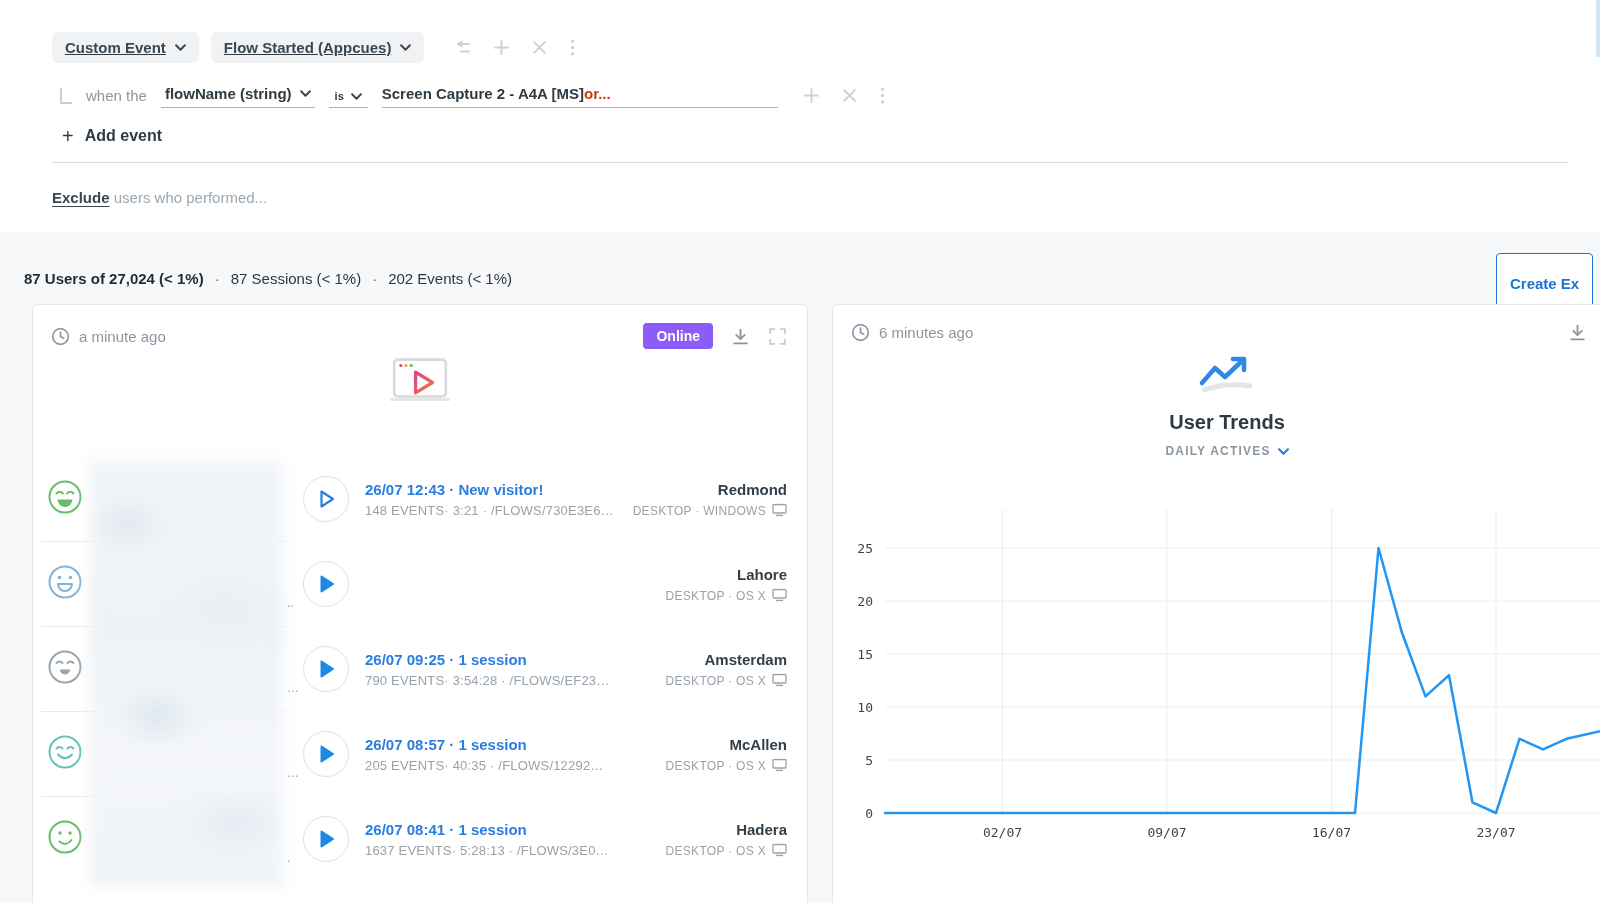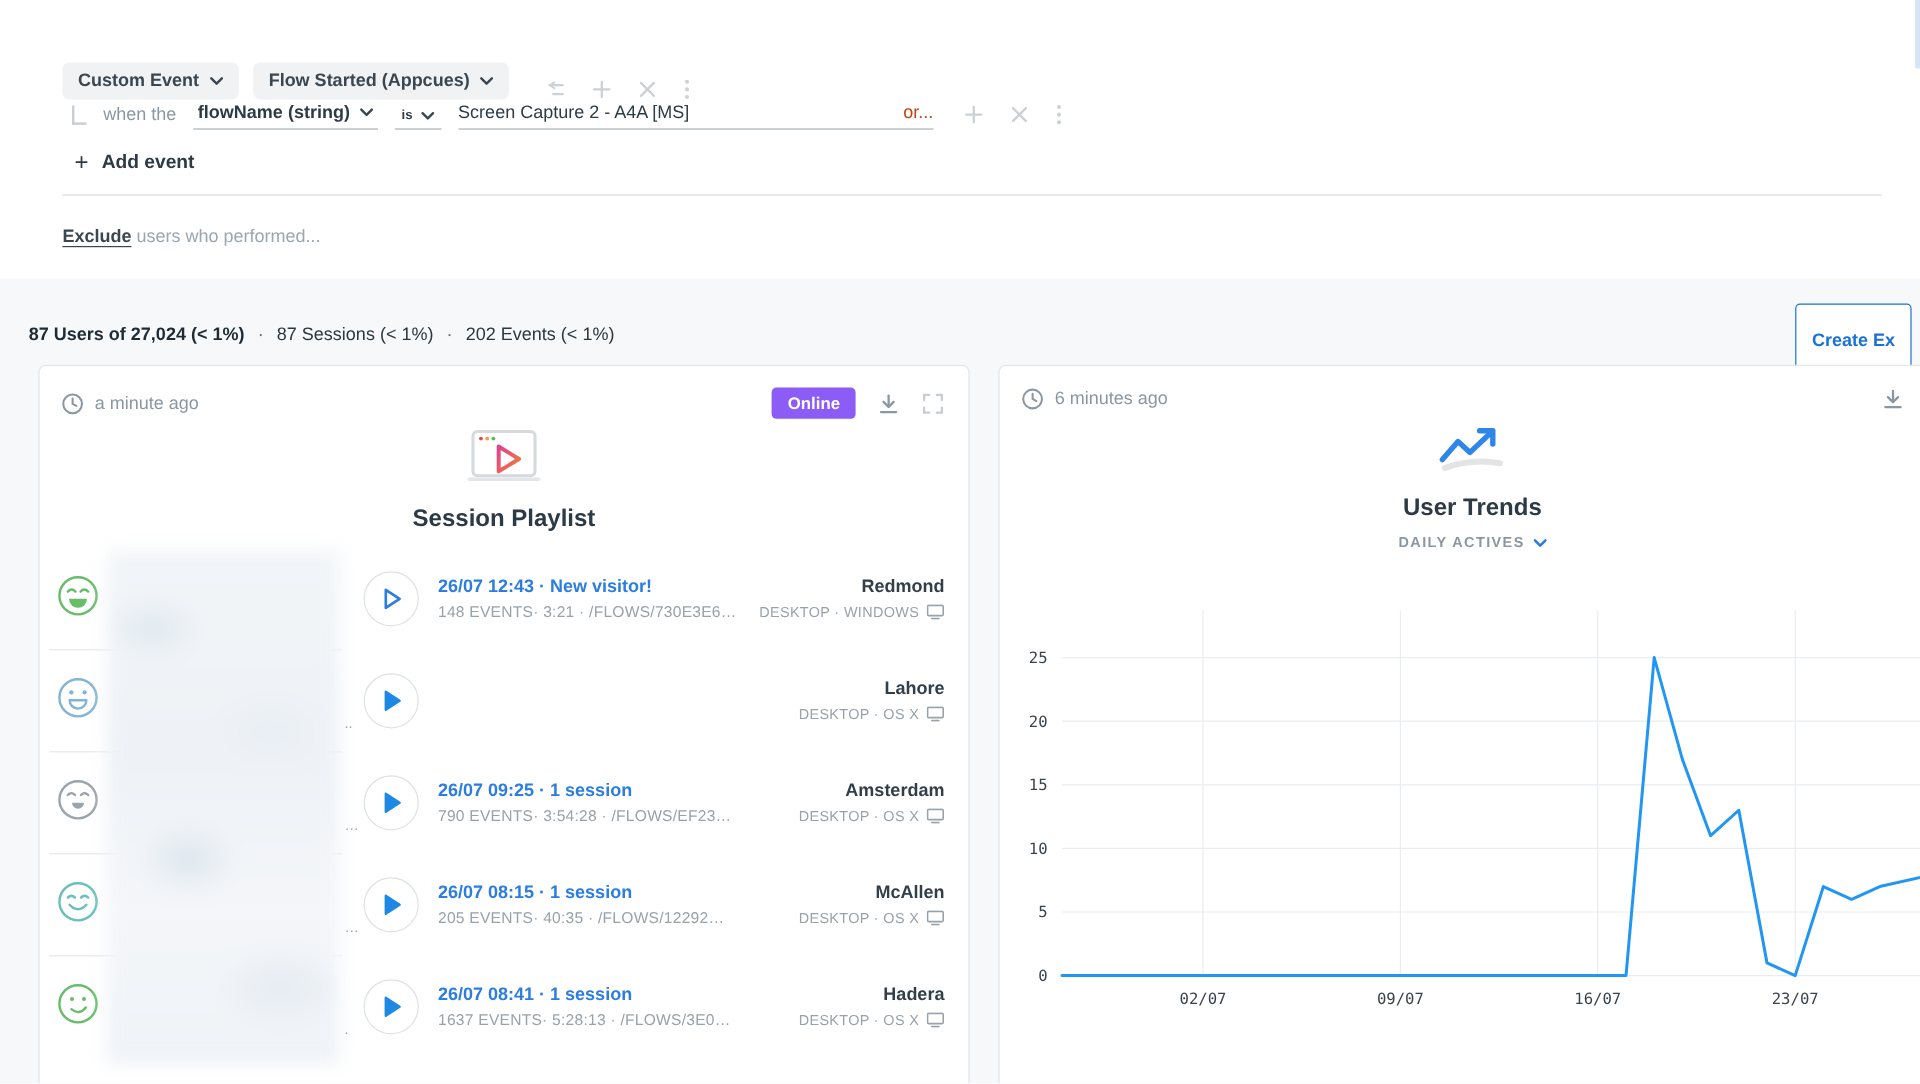--- a/index.html
+++ b/index.html
@@ -5,33 +5,33 @@
   * { box-sizing: border-box; margin: 0; padding: 0; }
   body { background:#fff; }
   .screen{
     position:relative; width:1600px; height:903px; overflow:hidden;
     background:#ffffff; font-family:"Liberation Sans", sans-serif; color:#2d3b45;
   }
   .gray-panel{ position:absolute; left:0; top:232px; width:1600px; height:671px; background:#f7f8fa; }
   .edge-sliver{ position:absolute; left:1596px; top:0; width:4px; height:57px; background:#d6e5f5; }
 
   
-  .filter-row1{ position:absolute; left:52px; top:52px; display:flex; align-items:flex-end; gap:12px; }
+  .filter-row1{ position:absolute; left:52px; top:32px; display:flex; align-items:center; gap:12px;text-decoration:underline; }
   .pill{ display:flex; align-items:center; gap:9px; background:#f1f2f4; border-radius:6px;
          padding:7px 13px; font-size:15px; font-weight:700; color:#3a4750; cursor:pointer; }
   .row-icons{ display:flex; align-items:center; gap:24px; margin-left:16px; color:#ccd1d6; }
   .icon-btn{ display:flex; align-items:center; justify-content:center; cursor:pointer; }
 
   .filter-row2{ position:absolute; left:60px; top:82px; display:flex; align-items:flex-end; gap:14px; height:26px; }
   .connector{ width:12px; height:16px; border-left:2px solid #c9ced3; border-bottom:2px solid #c9ced3; margin-bottom:4px; }
   .when-the{ font-size:15px; color:#8a97a2; padding-bottom:4px; }
   .uline{ border-bottom:1px solid #aab3ba; padding-bottom:5px; }
   .prop-dd{ display:flex; align-items:center; gap:8px; font-size:15px; font-weight:700; color:#2d3b45; cursor:pointer; padding:0 4px 5px 4px;}
   .op-dd{ display:flex; align-items:center; gap:7px; font-size:11px; font-weight:700; color:#2d3b45; cursor:pointer; padding:0 6px 5px 6px;}
-  .value-field{ width:396px; display:flex; justify-content:space-between; align-items:flex-end; cursor:text; }
+  .value-field{ width:396px; display:flex; justify-content:flex-start; align-items:flex-end; cursor:text;font-weight:bold; }
   .value-text{ font-size:15px; color:#2d3b45; }
   .or-label{ font-size:15px; color:#c2410c; cursor:pointer; }
   .row2-icons{ display:flex; align-items:center; gap:24px; margin-left:12px; padding-bottom:4px; color:#ccd1d6; }
 
   .add-event{ position:absolute; left:62px; top:127px; display:flex; align-items:center; gap:11px;
               font-size:16px; font-weight:700; color:#2d3b45; cursor:pointer; }
   .add-event .plus{ font-size:20px; font-weight:400; line-height:16px; }
 
   .divider{ position:absolute; left:52px; top:162px; width:1516px; height:1px; background:#dadde0; }
 
@@ -234,21 +234,20 @@
           </linearGradient>
         </defs>
         <rect x="7" y="3" width="70" height="50" rx="5" fill="#fff" stroke="#d6dadd" stroke-width="3.5"></rect>
         <circle cx="16" cy="11" r="2.2" fill="#e2504c"></circle>
           <circle cx="23" cy="11" r="2.2" fill="#efa13b"></circle>
           <circle cx="30" cy="11" r="2.2" fill="#63b75f"></circle>
         <rect x="1" y="55" width="82" height="4" rx="2" fill="#e3e6e8"></rect>
         <path d="M36 20 L59 34 L36 48 Z" fill="#fff" stroke="url(#playGrad)" stroke-width="4.5" stroke-linejoin="round"></path>
       </svg>
     </div>
-    <div class="card-title">Session Playlist</div>
 
     <div class="rows">
 
       <div class="s-row">
         <span class="emoji">
           <svg width="36" height="36" viewBox="0 0 36 36" fill="none" stroke="#67bd6a" stroke-width="2">
               <circle cx="18" cy="18" r="15.5"></circle>
               <path d="M9.5 14.5 q3.2 -3.4 6.4 0" stroke-linecap="round"></path>
               <path d="M20.1 14.5 q3.2 -3.4 6.4 0" stroke-linecap="round"></path>
               <path d="M10.5 20.5 h15 a7.5 7.5 0 0 1 -15 0 z" fill="#67bd6a" stroke="none"></path>
@@ -342,21 +341,21 @@
               <path d="M11 20.5 q7 7.5 14 0" stroke-linecap="round"></path>
             </svg>
         </span>
         <span class="name-hint">…</span>
         <div class="play-btn">
           <svg width="22" height="22" viewBox="0 0 22 22">
               <path d="M6.5 3.5 L18 11 L6.5 18.5 Z" fill="#1e88e5" stroke="#1e88e5" stroke-width="2" stroke-linejoin="round"></path>
             </svg>
         </div>
         <div class="s-text">
-          <div class="s-title">26/07 08:15 · 1 session</div>
+          <div class="s-title">26/07 08:57 · 1 session</div>
           <div class="s-meta">205 EVENTS· 40:35 · /FLOWS/12292…</div>
         </div>
         <div class="s-right">
           <div class="s-city">McAllen</div>
           <div class="s-device">
             <span>DESKTOP · OS X</span>
             <svg width="15" height="13" viewBox="0 0 15 13" fill="none" stroke="#98a2ab" stroke-width="1.3">
                 <rect x="1" y="1" width="13" height="8.5" rx="1"></rect>
                 <path d="M4.5 12 H10.5" stroke-linecap="round"></path>
               </svg>

